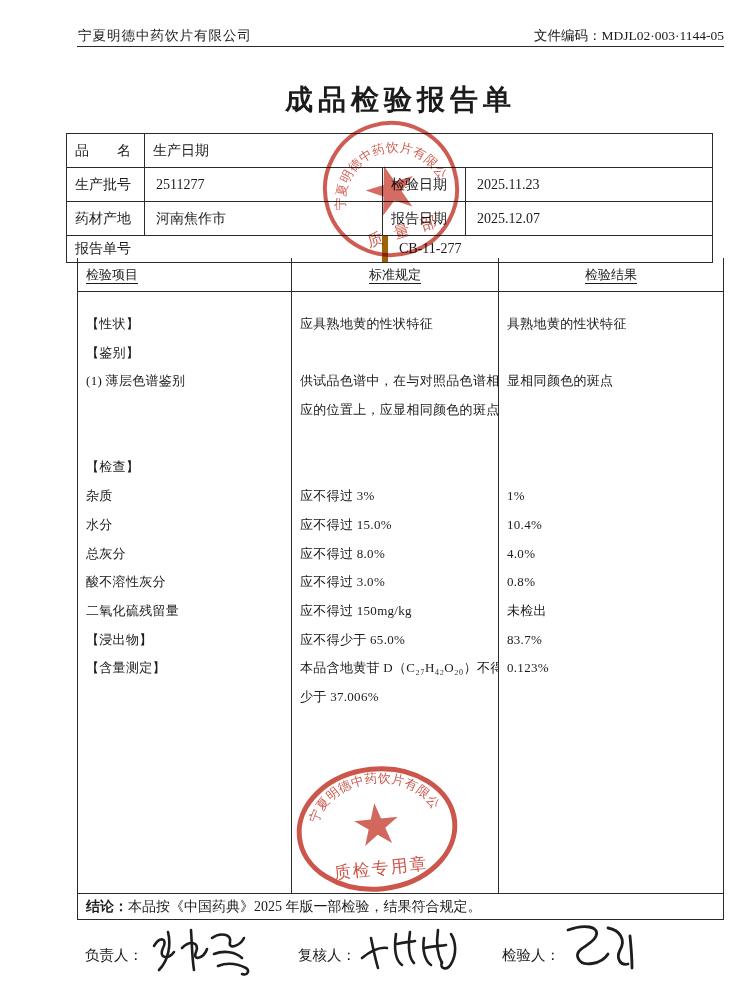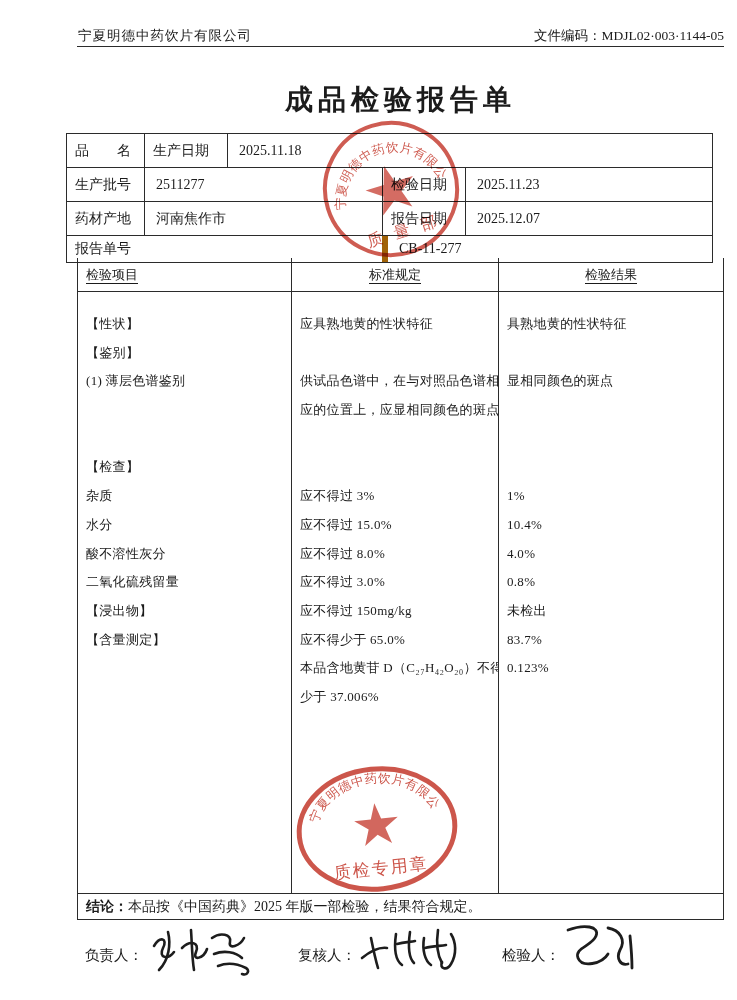--- a/index.html
+++ b/index.html
@@ -74,21 +74,20 @@
   <div class="hdr-code"><span>文件编码：</span><span>MDJL02·003·1144-05</span></div>
   <div class="hdr-rule"></div>
 
   <div class="title">成品检验报告单</div>
 
   <div class="info-table">
     <div>
         <div class="info-row">
           <div class="ic l1">品　　名</div>
           <div class="ic l2">生产日期</div>
-          <div class="ic v2">2025.11.18</div>
         </div>
         <div class="info-row">
           <div class="ic l1">生产批号</div>
           <div class="ic v1">2511277</div>
           <div class="ic l2">检验日期</div>
           <div class="ic v2">2025.11.23</div>
         </div>
         <div class="info-row">
           <div class="ic l1">药材产地</div>
           <div class="ic v1">河南焦作市</div>
@@ -111,20 +110,21 @@
     <div class="mt-body">
       <div class="mb-col c1">
           <div class="mb-line">【性状】</div>
           <div class="mb-line">【鉴别】</div>
           <div class="mb-line">(1) 薄层色谱鉴别</div>
           <div class="mb-line">&nbsp;</div>
           <div class="mb-line">&nbsp;</div>
           <div class="mb-line">【检查】</div>
           <div class="mb-line">杂质</div>
           <div class="mb-line">水分</div>
+          <div class="mb-line">总灰分</div>
           <div class="mb-line">酸不溶性灰分</div>
           <div class="mb-line">二氧化硫残留量</div>
           <div class="mb-line">【浸出物】</div>
           <div class="mb-line">【含量测定】</div>
           <div class="mb-line">&nbsp;</div>
         </div>
       <div class="mb-col c2">
           <div class="mb-line">应具熟地黄的性状特征</div>
           <div class="mb-line">&nbsp;</div>
           <div class="mb-line">供试品色谱中，在与对照品色谱相</div>

